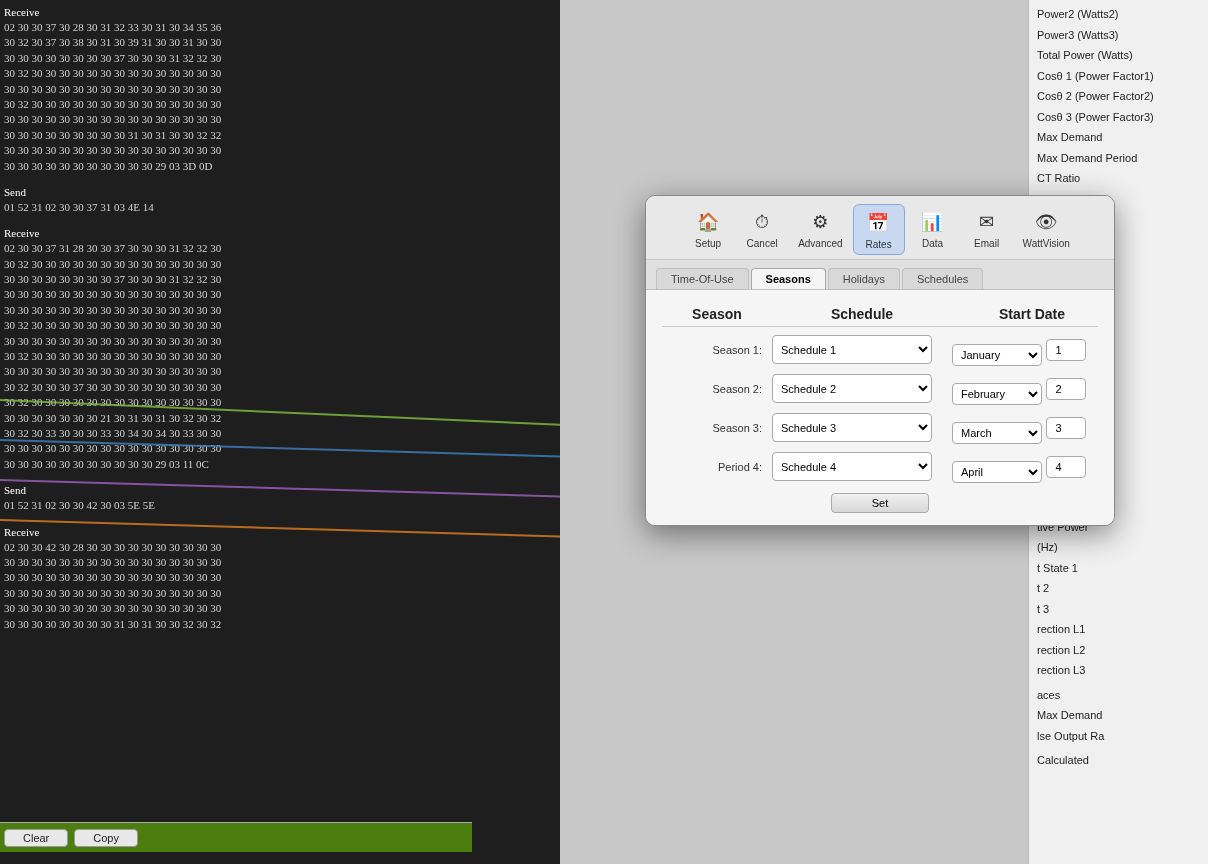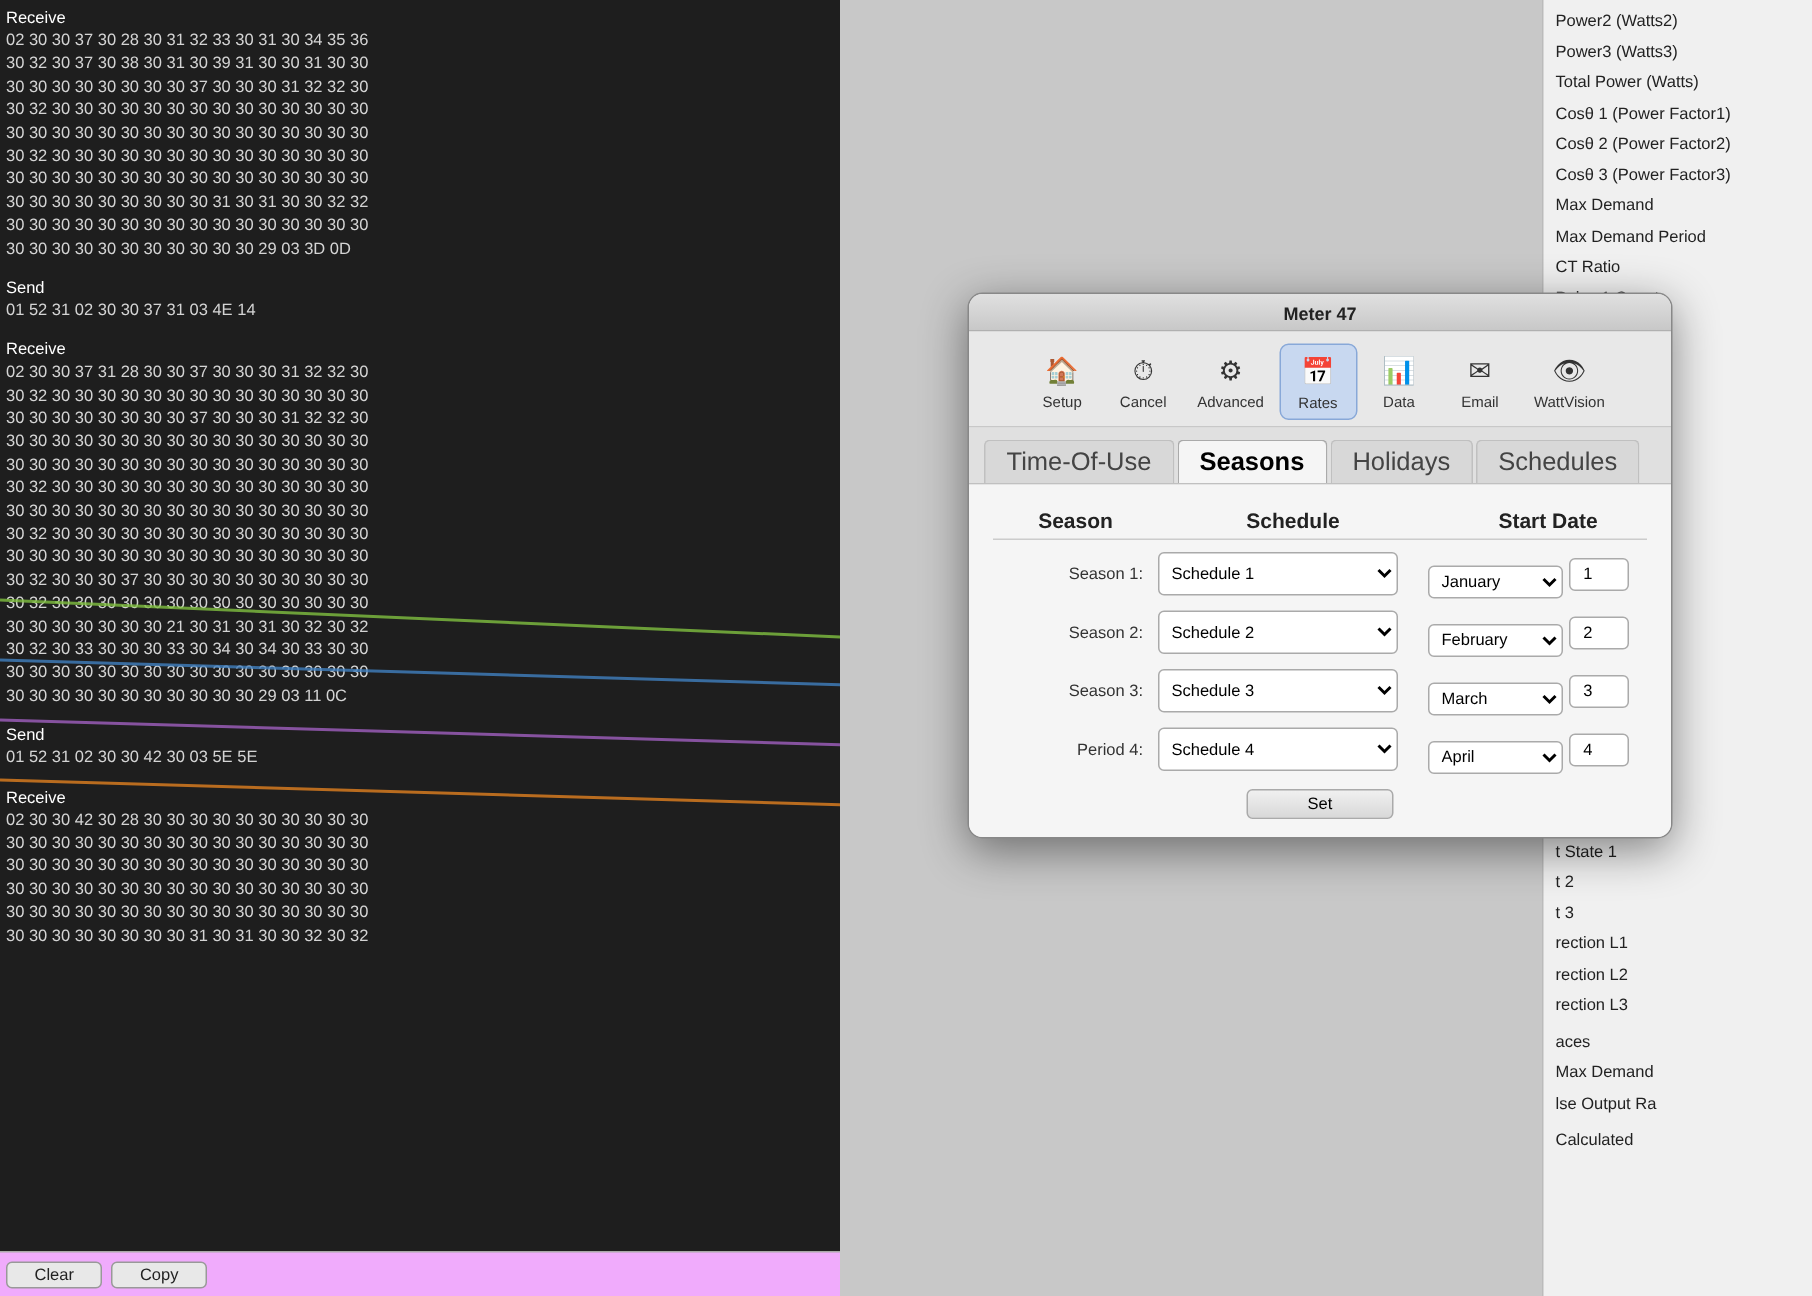--- a/index.html
+++ b/index.html
@@ -15,42 +15,42 @@
 
     
     .left-panel {
       position: absolute;
       left: 0;
       top: 0;
       width: 560px;
       height: 864px;
       background: #1e1e1e;
       color: #d4d4d4;
-      font-family: Liberation Sans, sans-serif;
+      font-family: Liberation Serif, serif;
       font-size: 11px;
       overflow: hidden;
       padding: 6px 4px;
     }
     .log-section-label {
       color: #ffffff;
       margin-bottom: 2px;
     }
     .log-line {
       line-height: 1.4;
       white-space: pre;
     }
 
     
     .bottom-bar {
       position: absolute;
-      bottom: 0;
+      bottom: 12px;
       left: 0;
-      width: 560px;
+      width: 472px;
       height: 30px;
-      background: #f0abfc;
+      background: #4d7c0f;
       border-top: 1px solid #aaa;
       display: flex;
       align-items: center;
       padding: 0 4px;
       gap: 6px;
     }
     .bottom-btn {
       background: #e8e8e8;
       border: 1px solid #999;
       border-radius: 4px;
@@ -151,21 +151,21 @@
       border-bottom: 1px solid #c0c0c0;
       gap: 2px;
     }
     .tab-btn {
       padding: 4px 14px;
       border: 1px solid #c0c0c0;
       border-bottom: none;
       border-radius: 4px 4px 0 0;
       background: #d8d8d8;
       cursor: pointer;
-      font-size: 17px;
+      font-size: 11px;
       color: #444;
     }
     .tab-btn.active {
       background: #f5f5f5;
       color: #000;
       font-weight: bold;
       border-color: #aaa;
     }
 
     .dialog-content {
@@ -328,21 +328,20 @@
       <div class="right-item"></div>
       <div class="right-item">aces</div>
       <div class="right-item">Max Demand</div>
       <div class="right-item">lse Output Ra</div>
       <div class="right-item"></div>
       <div class="right-item">Calculated</div>
     </div>
 </div>
 
 <div class="dialog-overlay">
-  <div class="dialog-titlebar">Meter 47</div>
 
   <div class="dialog-toolbar">
     <div id="toolbar-items" style="display: flex; gap: 2px;">
         <div class="toolbar-item">
           <div class="toolbar-icon">🏠</div>
           <span>Setup</span>
         </div>
         <div class="toolbar-item">
           <div class="toolbar-icon">⏱</div>
           <span>Cancel</span>

